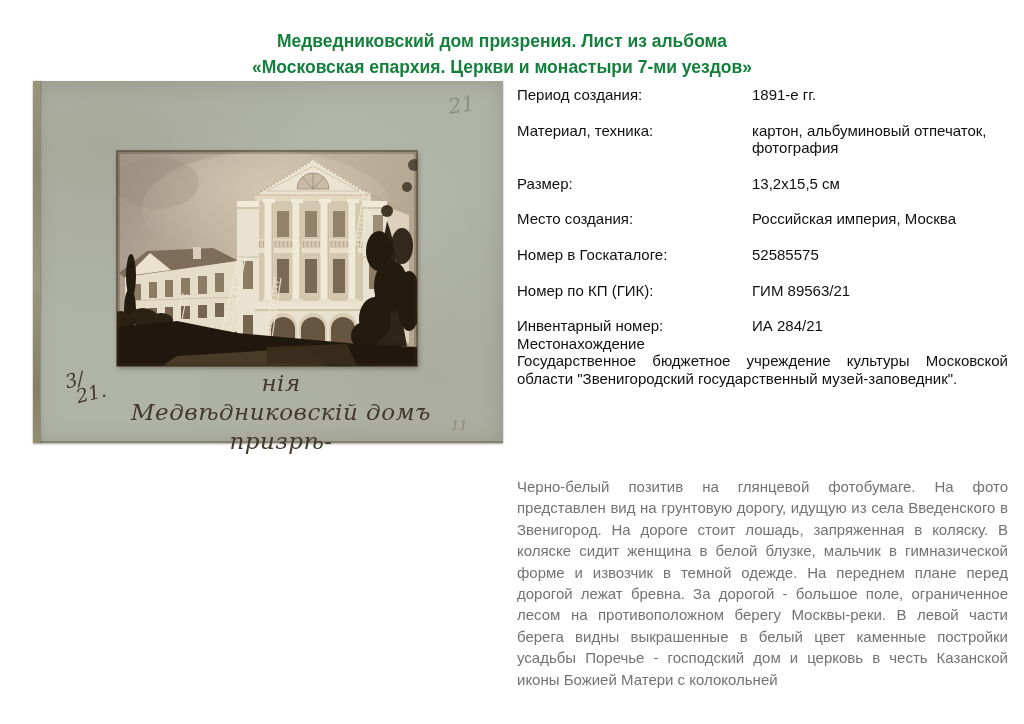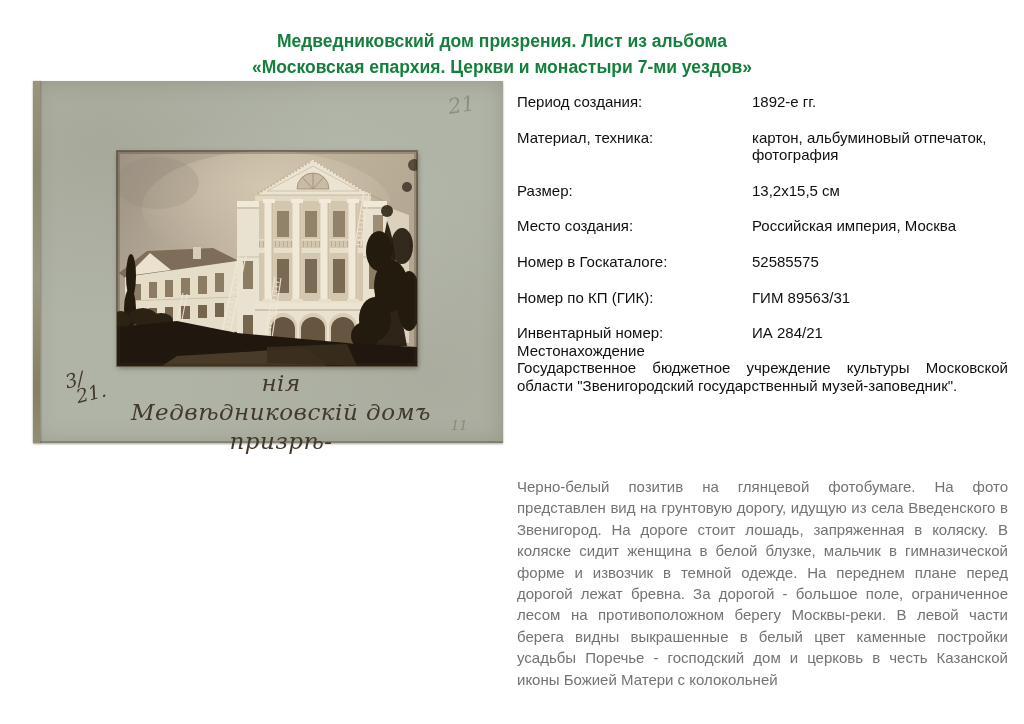--- a/index.html
+++ b/index.html
@@ -47,21 +47,21 @@
     font-family:"DejaVu Serif",serif;font-style:italic;
     font-size:23px;line-height:29px;color:#43382c;letter-spacing:.5px;
   }
   .fraction{
     position:absolute;left:34px;top:287px;
     font-family:"DejaVu Serif",serif;font-style:italic;font-size:19px;line-height:19px;color:#43382c;
     transform:rotate(-14deg);
   }
   .fraction .fr-bot{margin-left:7px;margin-top:-2px;}
   
-  .meta{position:absolute;left:517px;top:86px;width:491px;font-size:15px;line-height:17.6px;margin-top:7px;}
+  .meta{position:absolute;left:517px;top:86px;width:491px;font-size:15px;line-height:17.6px;}
   .mrow{display:flex;margin-bottom:18px;}
   .mrow.last{margin-bottom:0;}
   .mlabel{flex:0 0 235px;}
   .mvalue{flex:1;}
   .loc-label{margin-top:0;}
   .loc-value{text-align:justify;}
   .desc{
     position:absolute;left:517px;top:476px;width:491px;margin:0;
     font-size:15px;line-height:21.4px;text-align:justify;color:#737373;
   }
@@ -261,41 +261,41 @@
     <div>нія</div>
     <div>Медвѣдниковскій домъ призрѣ-</div>
   </div>
 
   <span class="pencil-11">11</span>
 </div>
 
 <div class="meta">
   <div class="mrow">
     <div class="mlabel">Период создания:</div>
-    <div class="mvalue">1892-е гг.</div>
+    <div class="mvalue">1891-е гг.</div>
   </div>
   <div class="mrow">
     <div class="mlabel">Материал, техника:</div>
     <div class="mvalue">картон, альбуминовый отпечаток, фотография</div>
   </div>
   <div class="mrow">
     <div class="mlabel">Размер:</div>
     <div class="mvalue">13,2х15,5 см</div>
   </div>
   <div class="mrow">
     <div class="mlabel">Место создания:</div>
     <div class="mvalue">Российская империя, Москва</div>
   </div>
   <div class="mrow">
     <div class="mlabel">Номер в Госкаталоге:</div>
     <div class="mvalue">52585575</div>
   </div>
   <div class="mrow">
     <div class="mlabel">Номер по КП (ГИК):</div>
-    <div class="mvalue">ГИМ 89563/31</div>
+    <div class="mvalue">ГИМ 89563/21</div>
   </div>
   <div class="mrow last">
     <div class="mlabel">Инвентарный номер:</div>
     <div class="mvalue">ИА 284/21</div>
   </div>
   <div class="loc">
     <div class="loc-label">Местонахождение</div>
     <div class="loc-value">Государственное бюджетное учреждение культуры Московской области "Звенигородский государственный музей-заповедник".</div>
   </div>
 </div>

